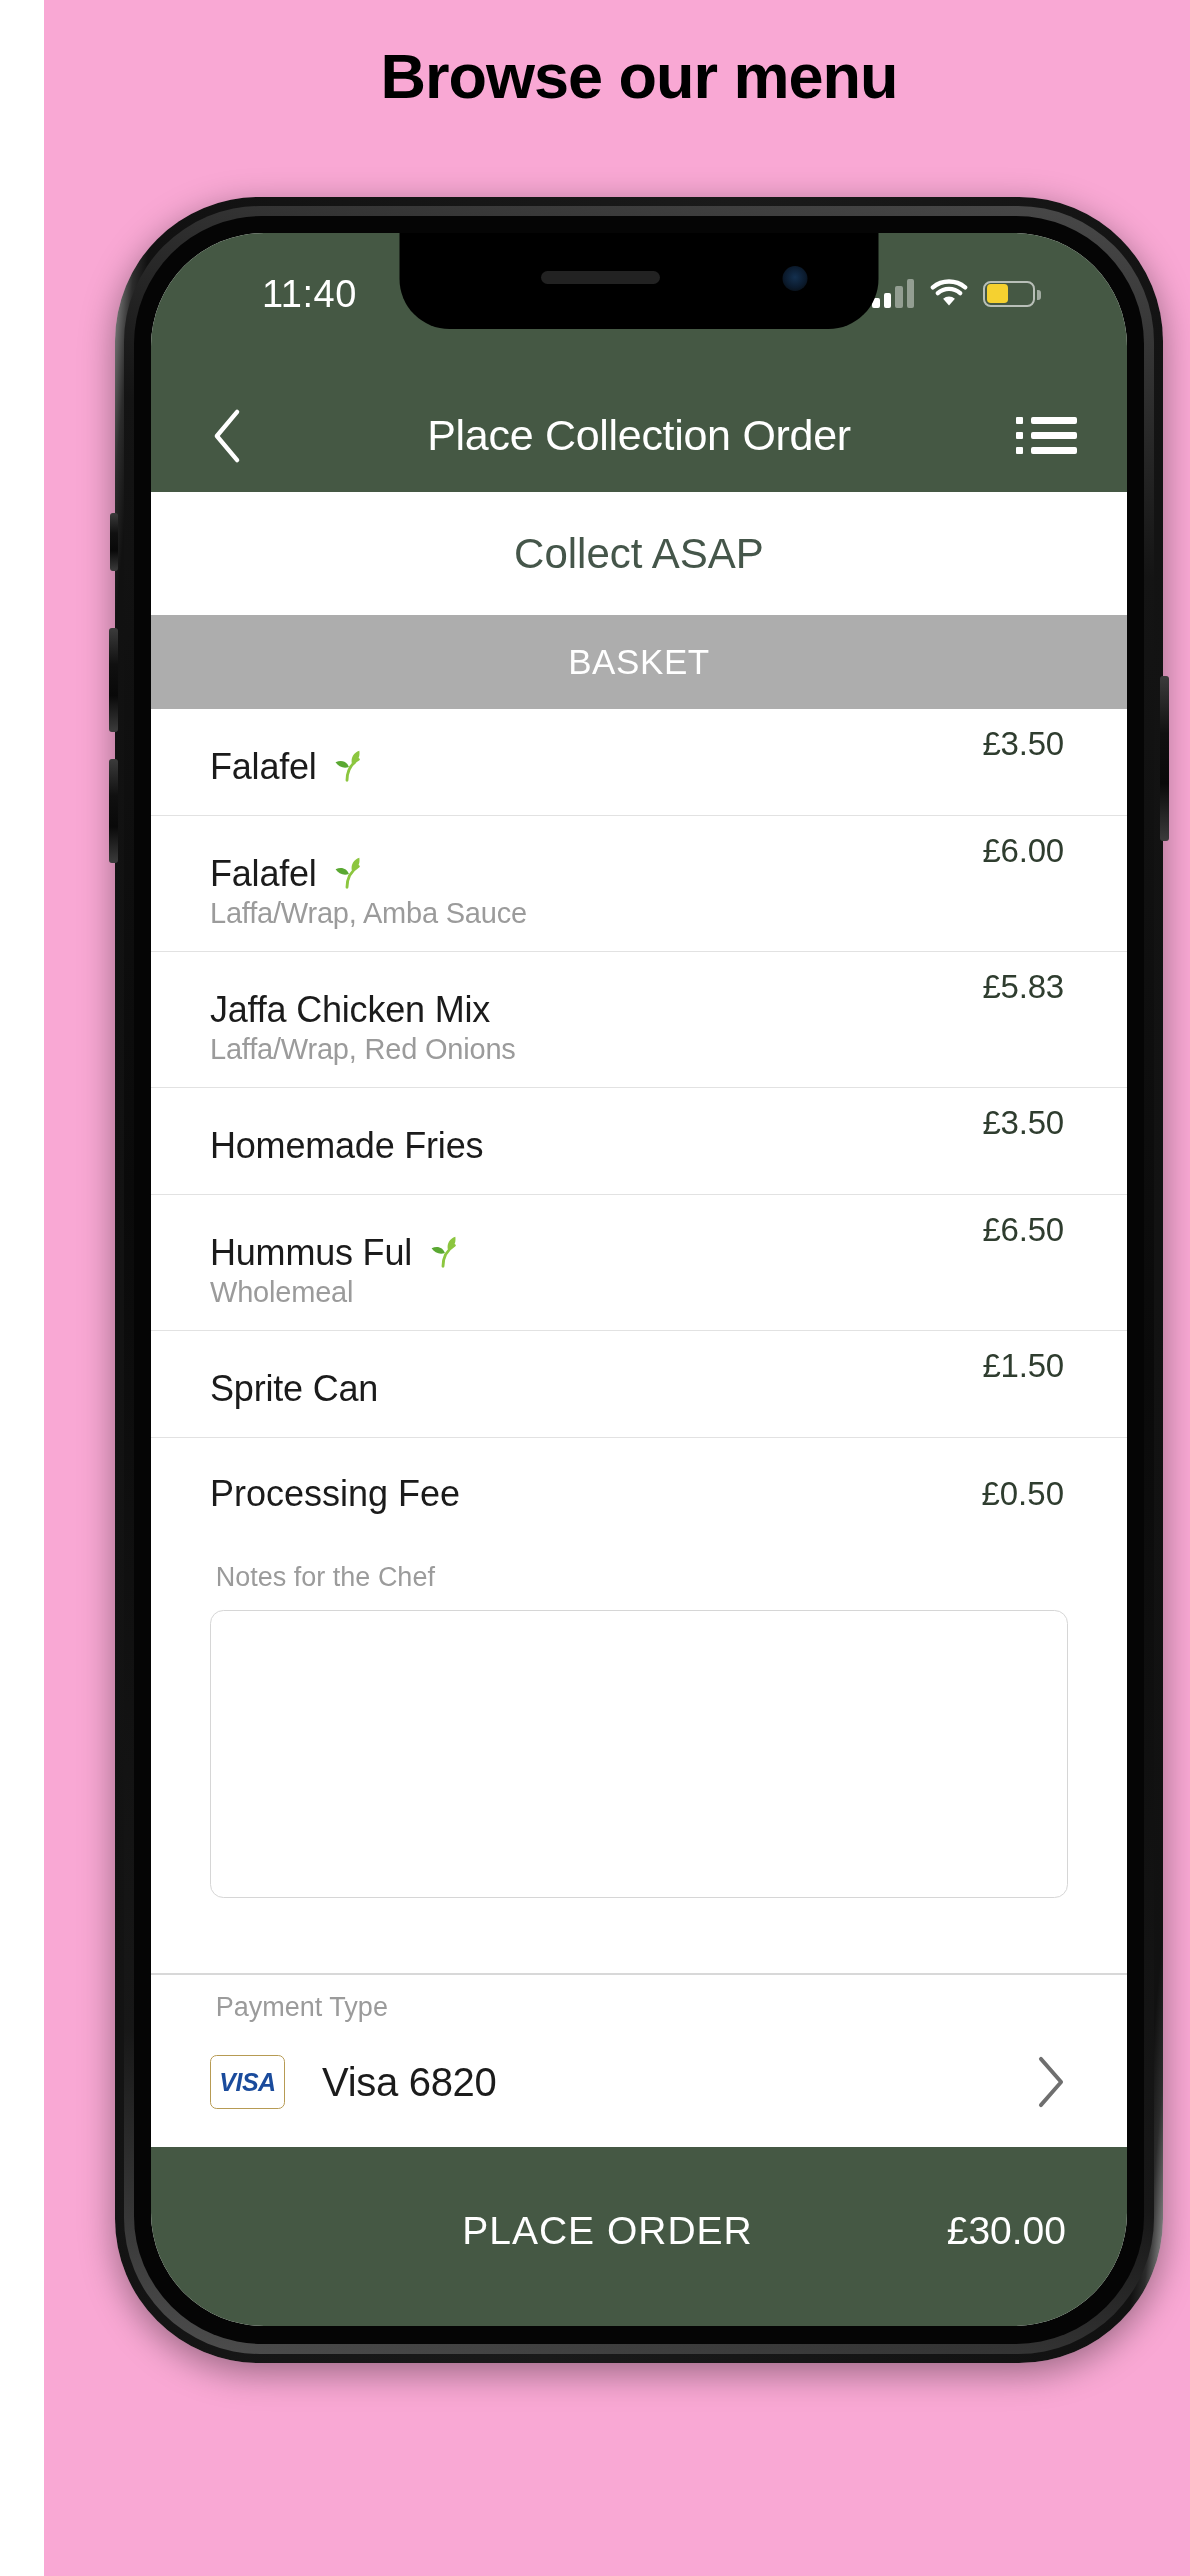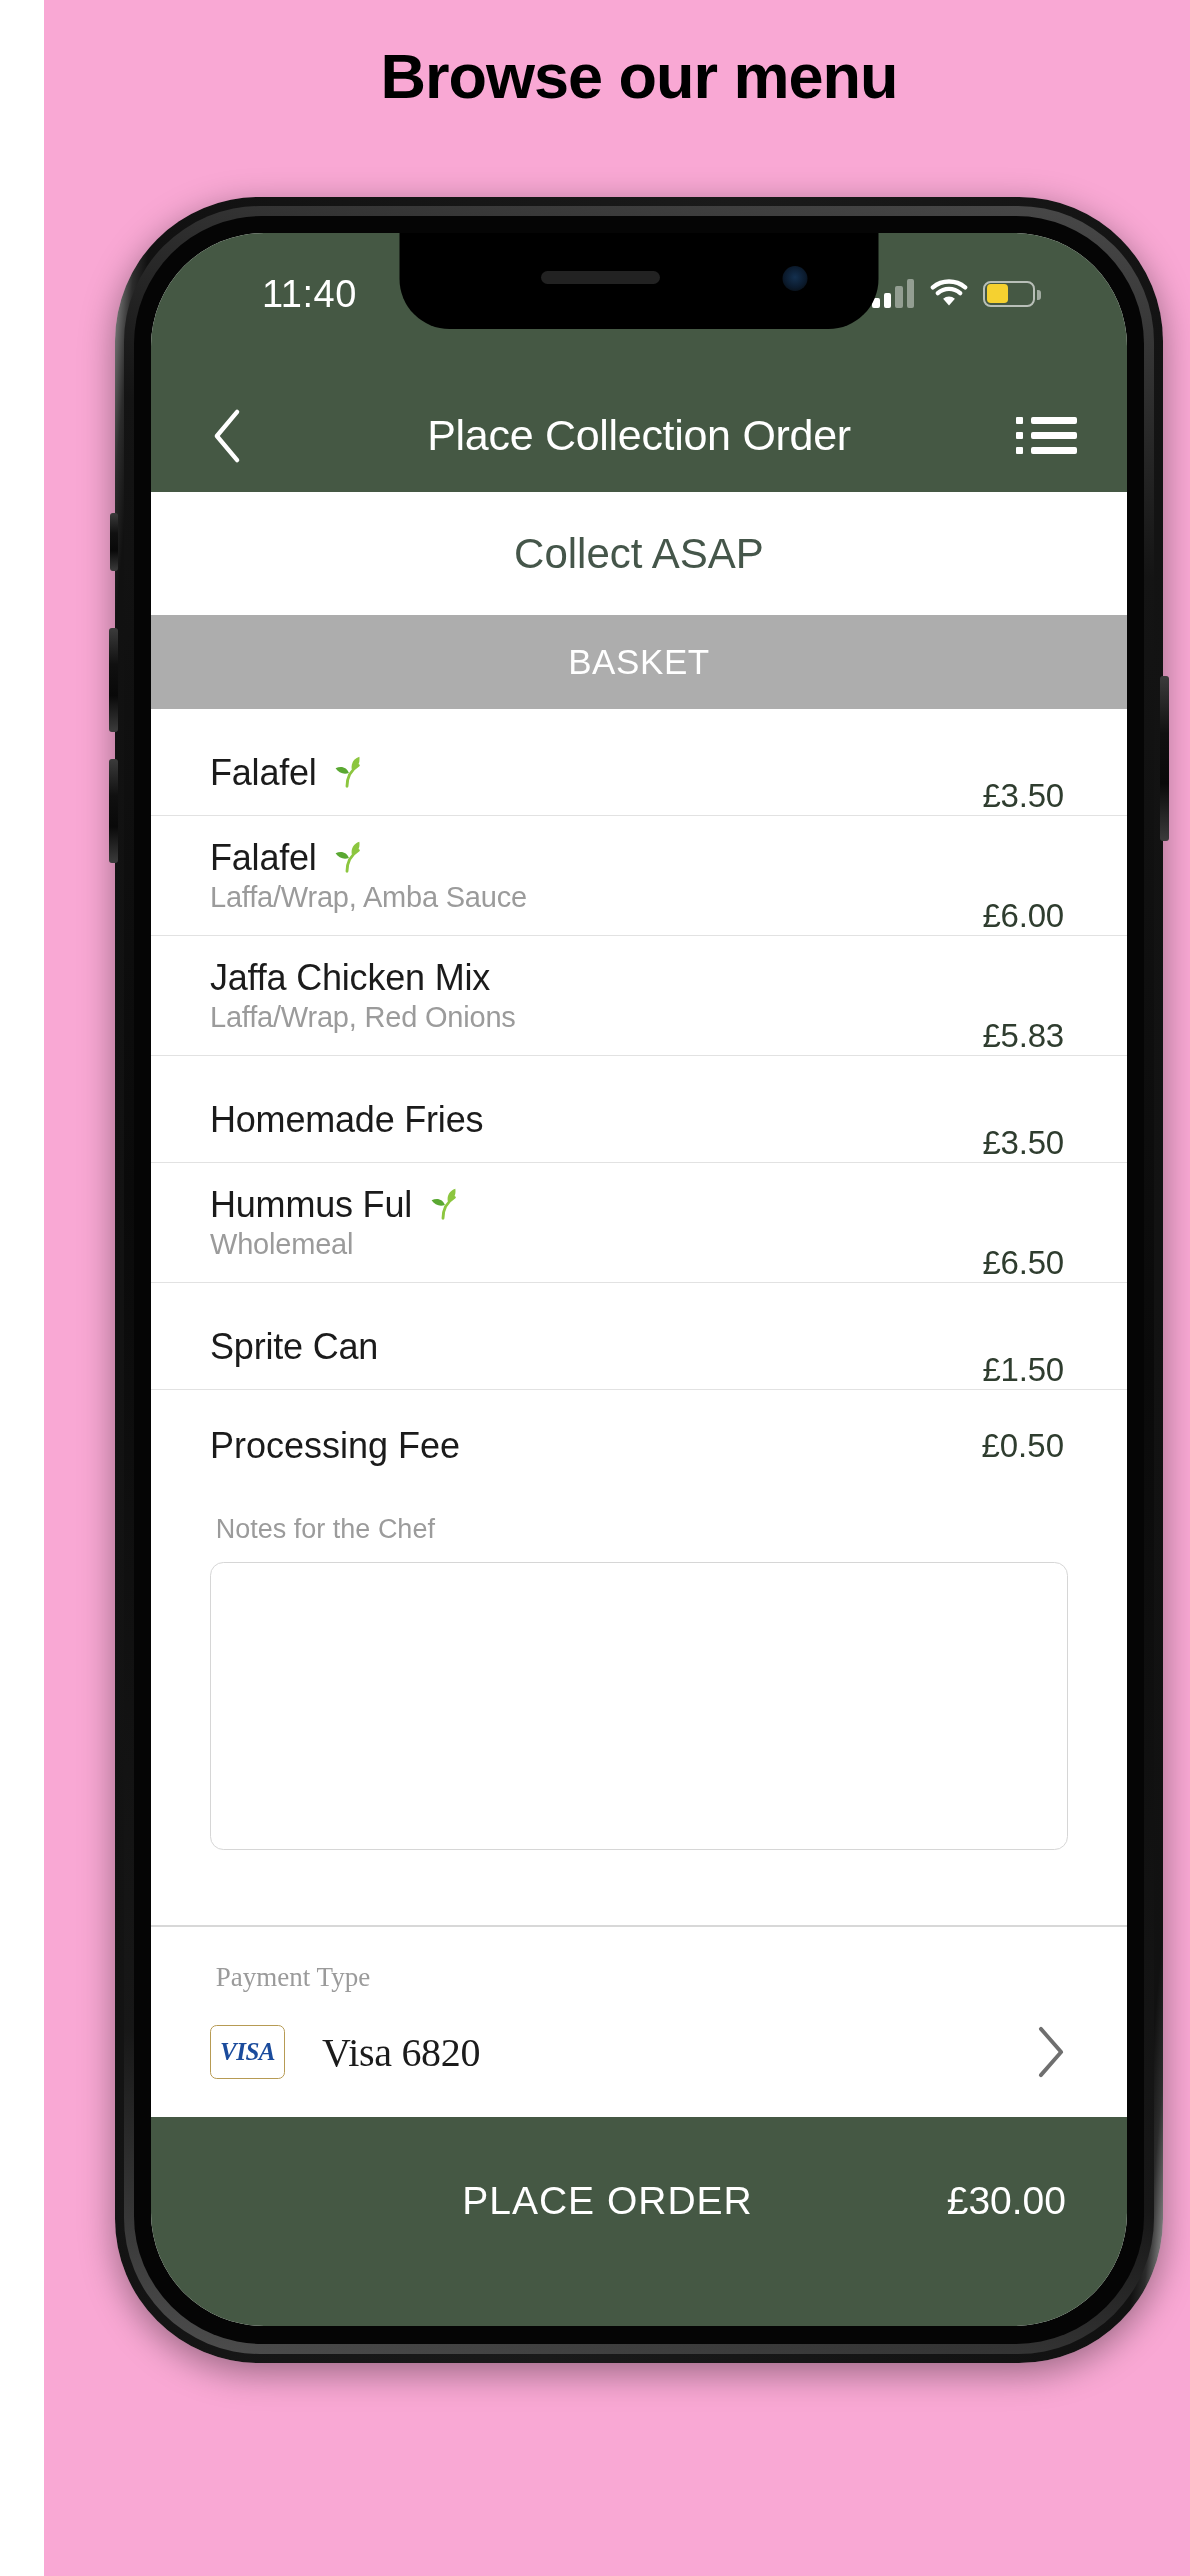--- a/index.html
+++ b/index.html
@@ -229,23 +229,23 @@
     color: #ffffff;
     font-size: 35px;
     letter-spacing: 0.6px;
   }
 
   
   .basket-list { background: #ffffff; }
   .basket-item {
     position: relative;
     display: flex;
-    align-items: flex-end;
+    align-items: flex-start;
     justify-content: space-between;
-    padding: 0 63px 0 59px;
+    padding: 16px 63px 0 59px;
     min-height: 107px;
     border-bottom: 1.9px solid #e2e2e2;
   }
   .basket-item.tall { min-height: 105px; }
   .bi-left { display: flex; flex-direction: column; justify-content: center; gap: 1.9px; padding: 21px 0; }
   .bi-name-row { display: flex; align-items: center; gap: 11.5px; }
   .bi-name { font-size: 36px; color: #1b1b1b; font-weight: 400; letter-spacing: -0.2px; }
   .bi-opts { font-size: 29px; color: #9b9b9b; letter-spacing: -0.2px; }
   .bi-price { font-size: 33px; color: #2f3d2f; letter-spacing: -0.2px; }
   .veg-icon { width: 38px; height: 38px; display: inline-block; }
@@ -274,22 +274,21 @@
     color: #333;
     padding: 17px;
     font-family: "Liberation Sans", sans-serif;
   }
   .notes-spacer { height: 71px; background: #ffffff; }
 
   
   .payment-section {
     background: #ffffff;
     border-top: 2.9px solid #d8d8d8;
-    padding: 35px 59px 21px 59px;
-    font-family: Liberation Serif, serif;
+    padding: 17px 59px 21px 59px;
   }
   .pay-label { font-size: 27px; color: #9b9b9b; margin-bottom: 15.3px; margin-left: 5.8px; }
   .pay-row { display: flex; align-items: center; justify-content: space-between; height: 88px; }
   .pay-left { display: flex; align-items: center; gap: 37px; justify-content: center; }
   .visa-badge {
     width: 75px; height: 54px;
     border: 1.9px solid #b79b54;
     border-radius: 6.7px;
     display: flex; align-items: center; justify-content: center;
     background: #ffffff;

